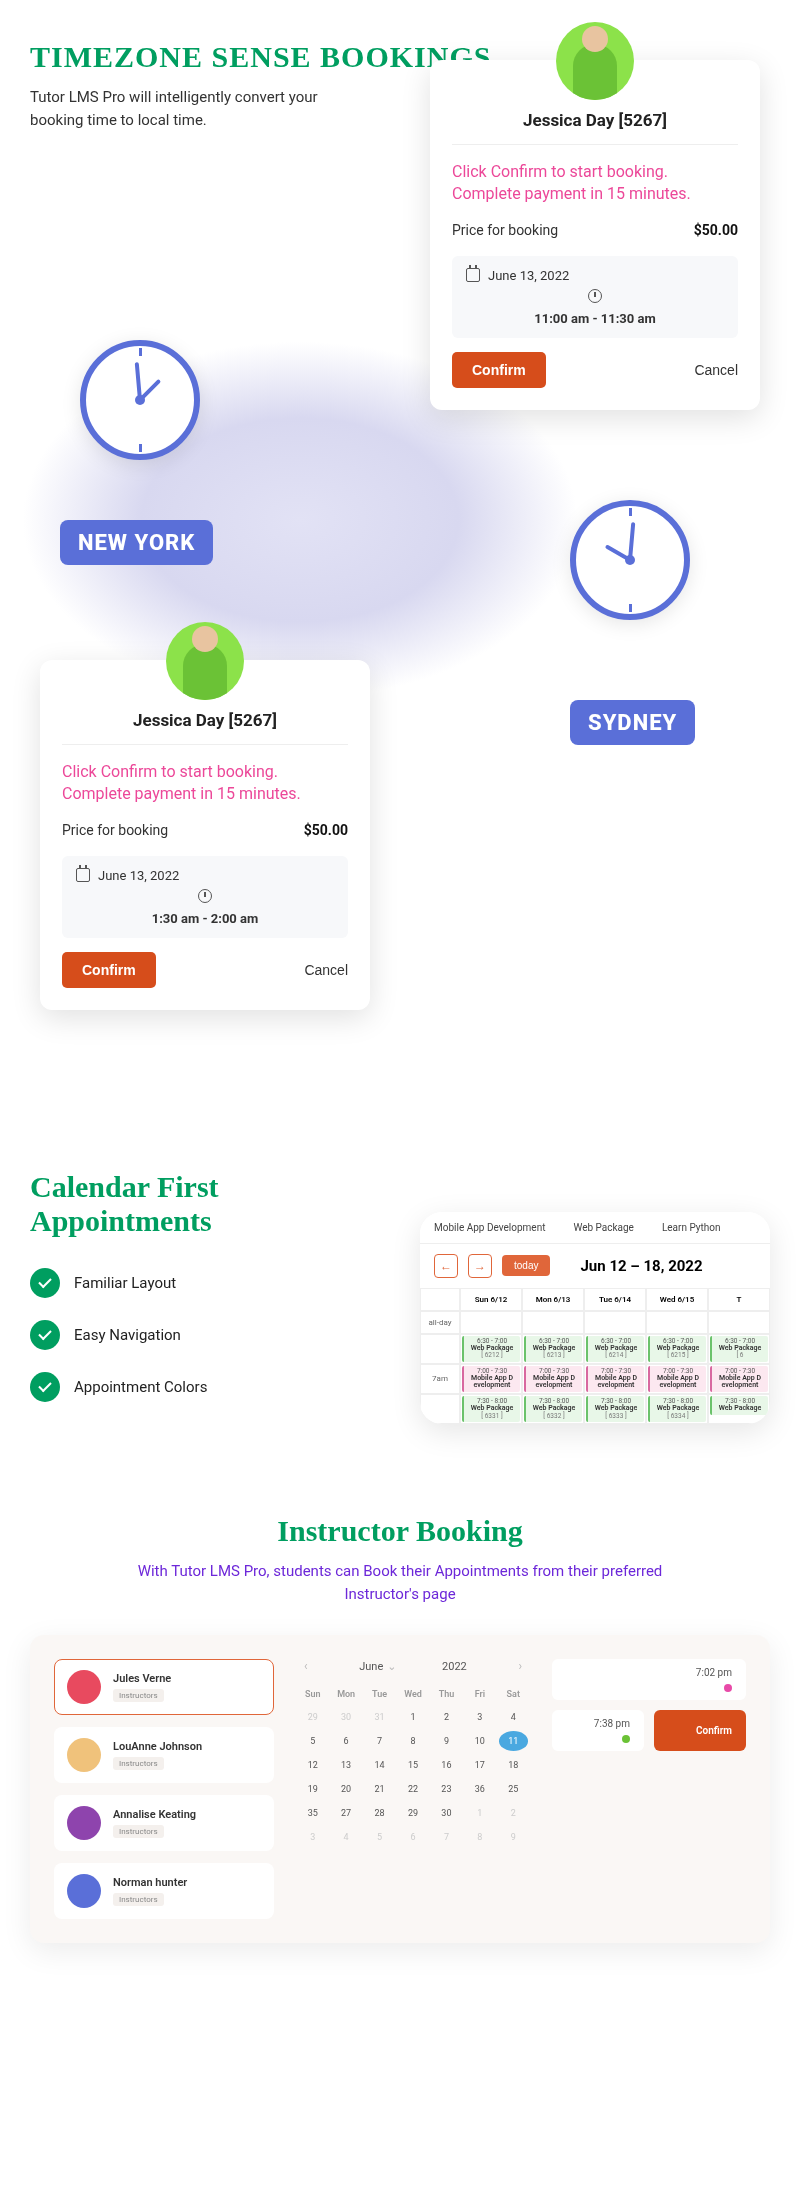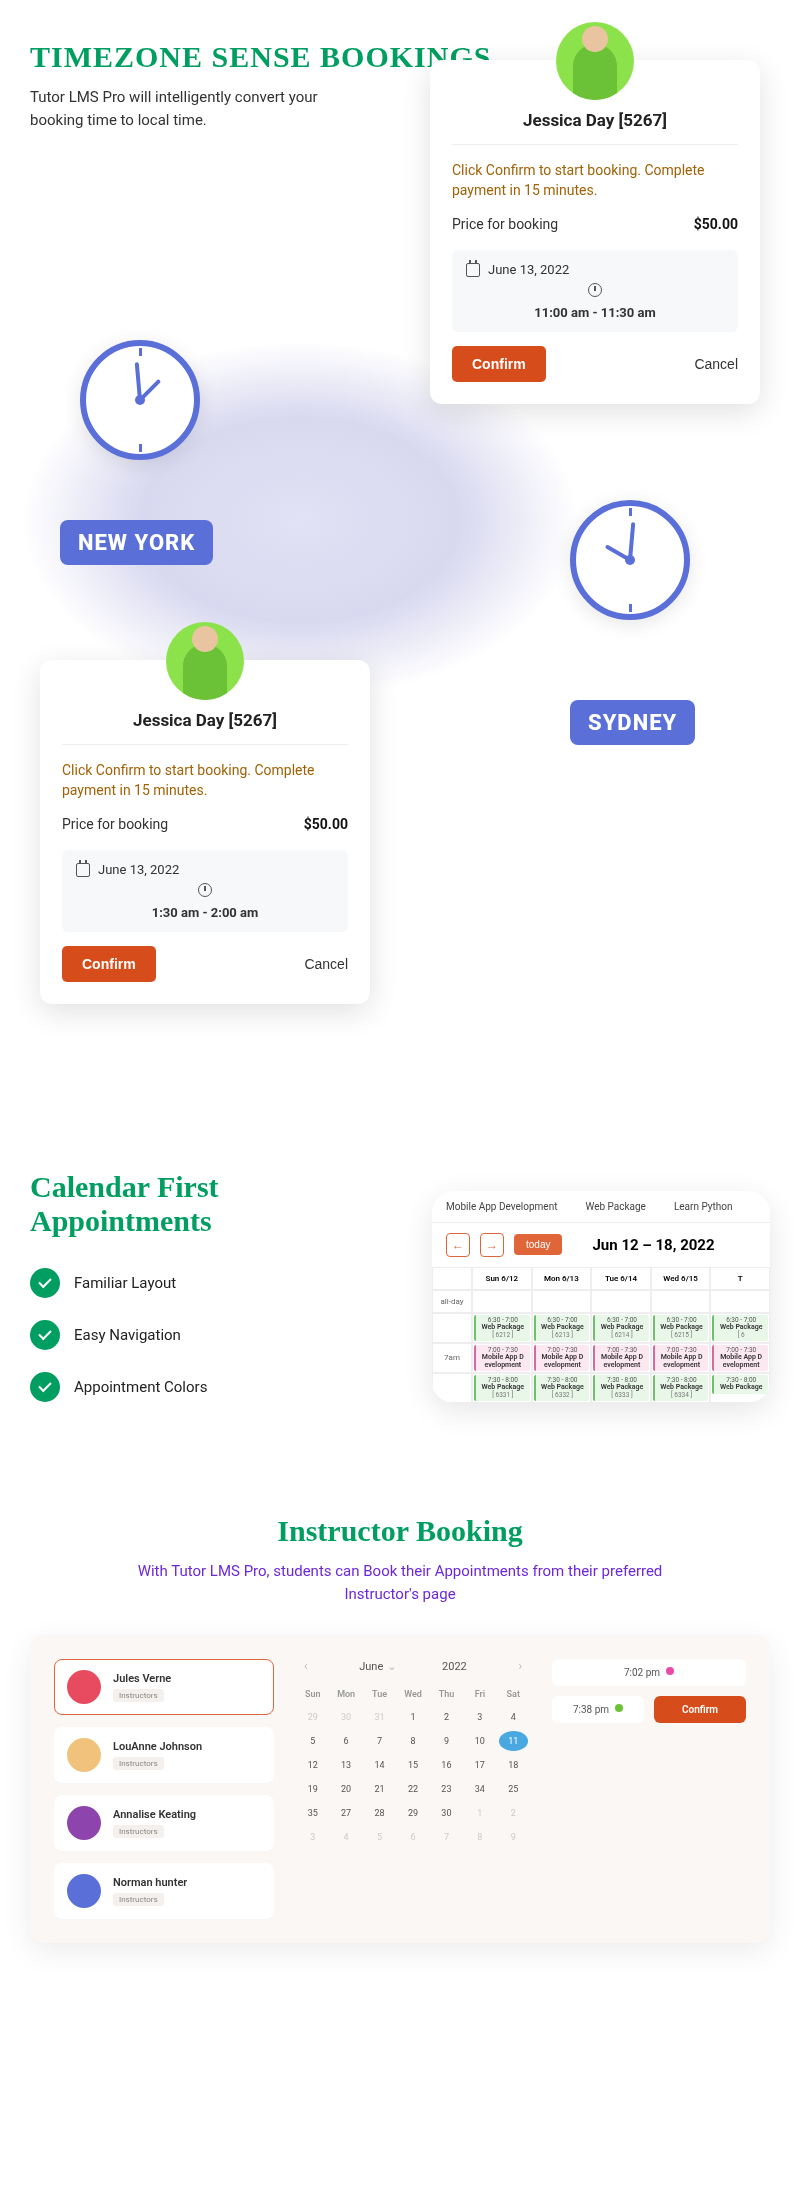--- a/index.html
+++ b/index.html
@@ -32,38 +32,38 @@
 .city-sydney { left: 570px; top: 700px; }
 
 .booking-card { position: absolute; width: 330px; background: #fff; border-radius: 12px; box-shadow: 0 8px 30px rgba(0,0,0,0.12); padding: 50px 22px 22px; z-index: 3; }
 .booking-card.card1 { left: 430px; top: 60px; }
 .booking-card.card2 { left: 40px; top: 660px; }
 .avatar { width: 78px; height: 78px; border-radius: 50%; background: #8ce24a; position: absolute; top: -38px; left: 50%; margin-left: -39px; overflow: hidden; display: flex; align-items: flex-end; justify-content: center; }
 .avatar-person { width: 44px; height: 56px; background: #6bc236; border-radius: 22px 22px 0 0; position: relative; }
 .avatar-person::before { content: ""; position: absolute; width: 26px; height: 26px; background: #e8c4a0; border-radius: 50%; top: -18px; left: 9px; }
 .booking-name { font-weight: 700; font-size: 17px; text-align: center; color: #222; margin-bottom: 14px; }
 .booking-divider { border: none; border-top: 1px solid #eee; margin-bottom: 16px; }
-.booking-desc { font-size: 14px; color: #a16207; line-height: 1.4; margin-bottom: 16px; }
+.booking-desc { font-size: 16px; color: #ec4899; line-height: 1.4; margin-bottom: 16px; }
 .price-row { display: flex; justify-content: space-between; font-size: 14px; margin-bottom: 18px; }
 .price-label { color: #333; }
 .price-val { font-weight: 700; color: #111; }
 .datetime-box { background: #f7f8fa; border-radius: 6px; padding: 12px 14px; margin-bottom: 14px; }
 .dt-row { display: flex; align-items: center; gap: 8px; font-size: 13px; color: #333; }
 .dt-row + .dt-row { margin-top: 6px; flex-direction: column; }
 .dt-row .time { font-weight: 700; }
 .icon-cal, .icon-clock { width: 14px; height: 14px; display: inline-block; }
 .icon-cal { border: 1.5px solid #555; border-radius: 2px; position: relative; }
 .icon-cal::before { content: ""; position: absolute; top: -4px; left: 2px; width: 2px; height: 4px; background: #555; box-shadow: 6px 0 0 #555; }
 .icon-clock { border: 1.5px solid #555; border-radius: 50%; position: relative; }
 .icon-clock::before { content: ""; position: absolute; width: 1.5px; height: 5px; background: #555; left: 50%; top: 2px; margin-left: -0.75px; }
 .card-actions { display: flex; justify-content: space-between; align-items: center; }
 .btn-confirm { background: #d64d1b; color: #fff; border: none; padding: 10px 20px; border-radius: 5px; font-weight: 600; font-size: 14px; cursor: pointer; }
 .btn-cancel { background: none; border: none; color: #333; font-size: 14px; cursor: pointer; }
 
-.cal-section { display: flex; gap: 42px; align-items: center; padding: 20px 30px 60px; }
+.cal-section { display: flex; gap: 30px; align-items: flex-end; padding: 20px 30px 60px; }
 .cal-left { flex: 0 0 360px; }
 .check-item { display: flex; align-items: center; gap: 14px; margin-bottom: 22px; }
 .check-circle { width: 30px; height: 30px; border-radius: 50%; background: #009e60; display: flex; align-items: center; justify-content: center; flex-shrink: 0; }
 .check-circle::after { content: ""; width: 10px; height: 5px; border-left: 2.5px solid #fff; border-bottom: 2.5px solid #fff; transform: rotate(-45deg); margin-top: -3px; }
 .check-text { font-size: 15px; color: #222; }
 
 .cal-preview { flex: 1; border-radius: 22px; overflow: hidden; box-shadow: 0 8px 30px rgba(0,0,0,0.1); background: #fff; font-size: 9px; }
 .cal-tabs { display: flex; background: #fff; border-bottom: 1px solid #eee; }
 .cal-tab { padding: 10px 14px; color: #444; font-size: 10px; }
 .cal-header { display: flex; align-items: center; gap: 10px; padding: 10px 14px; }
@@ -100,21 +100,21 @@
 .mini-cal-head { display: flex; align-items: center; justify-content: space-between; margin-bottom: 12px; }
 .mini-nav { color: #bbb; font-size: 12px; padding: 0 6px; }
 .mini-month { font-size: 11px; color: #555; display: flex; align-items: center; gap: 4px; }
 .mini-grid { display: grid; grid-template-columns: repeat(7, 1fr); gap: 4px; text-align: center; font-size: 9px; }
 .mini-dow { color: #999; font-weight: 600; padding: 4px 0; }
 .mini-day { padding: 5px 0; color: #555; border-radius: 50%; }
 .mini-day.muted { color: #ccc; }
 .mini-day.sel { background: #4aa8e0; color: #fff; }
 
 .slots { flex: 1; display: flex; flex-direction: column; gap: 10px; }
-.slot { background: #fff; border-radius: 6px; padding: 8px 14px; font-size: 10px; color: #555; display: flex; align-items: flex-start; justify-content: center; gap: 6px; }
+.slot { background: #fff; border-radius: 6px; padding: 8px 14px; font-size: 10px; color: #555; display: flex; align-items: flex-end; justify-content: center; gap: 6px; flex-direction: column; }
 .slot-row { display: flex; gap: 10px; }
 .slot-row .slot { flex: 1; }
 .slot-confirm { background: #d64d1b; color: #fff; font-weight: 600; }
 .dot { width: 8px; height: 8px; border-radius: 50%; display: inline-block; }
 .dot-pink { background: #e84aa8; }
 .dot-green { background: #6bc236; }
 </style>
 </head>
 <body>
 
@@ -414,21 +414,21 @@
           <div class="mini-day  ">14</div>
           <div class="mini-day  ">15</div>
           <div class="mini-day  ">16</div>
           <div class="mini-day  ">17</div>
           <div class="mini-day  ">18</div>
           <div class="mini-day  ">19</div>
           <div class="mini-day  ">20</div>
           <div class="mini-day  ">21</div>
           <div class="mini-day  ">22</div>
           <div class="mini-day  ">23</div>
-          <div class="mini-day  ">34</div>
+          <div class="mini-day  ">36</div>
           <div class="mini-day  ">25</div>
           <div class="mini-day  ">35</div>
           <div class="mini-day  ">27</div>
           <div class="mini-day  ">28</div>
           <div class="mini-day  ">29</div>
           <div class="mini-day  ">30</div>
           <div class="mini-day muted ">1</div>
           <div class="mini-day muted ">2</div>
           <div class="mini-day muted ">3</div>
           <div class="mini-day muted ">4</div>

